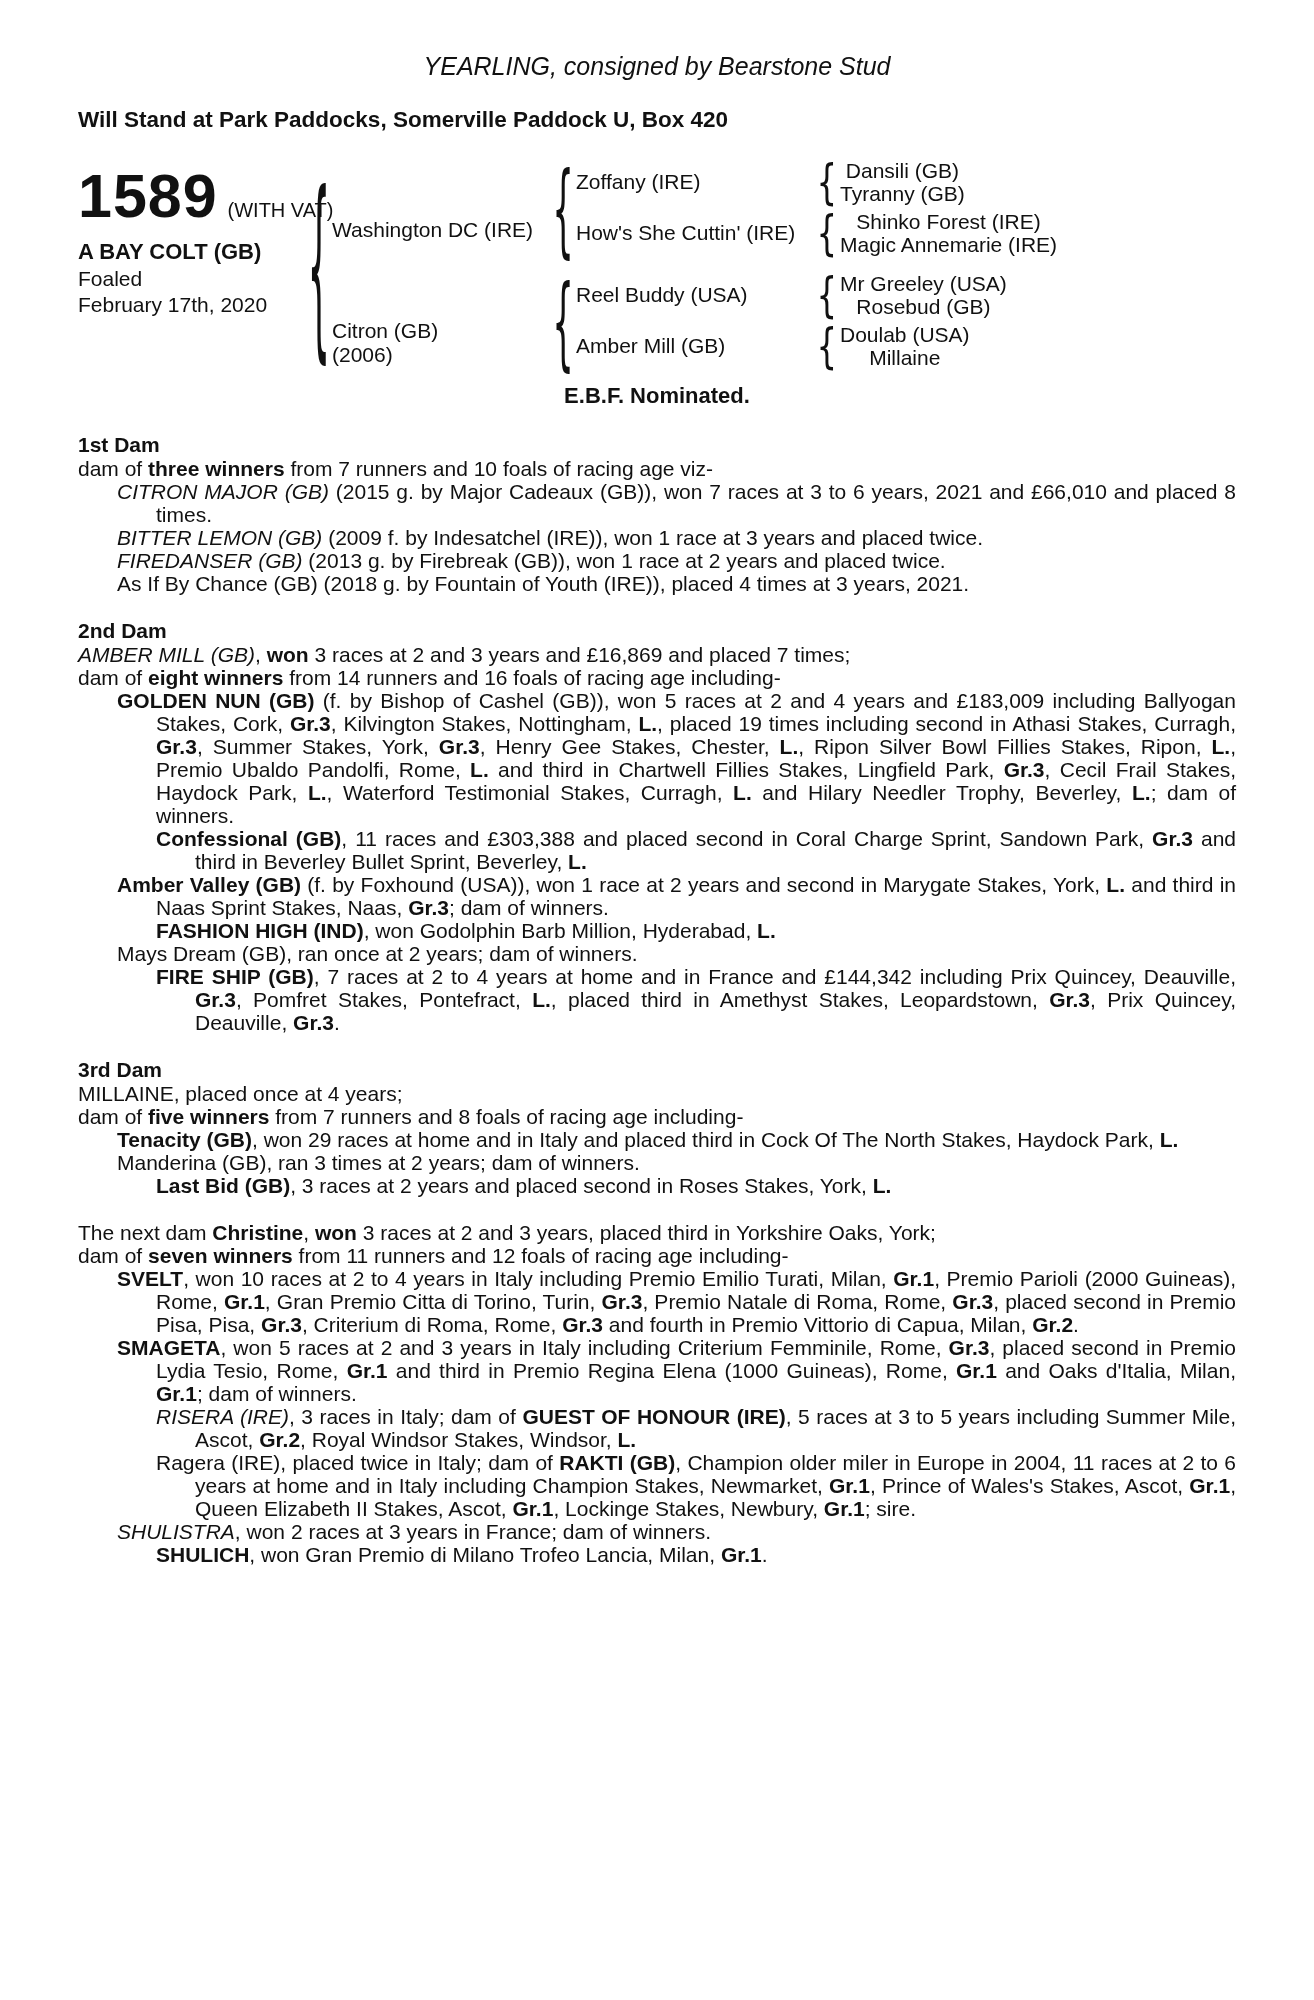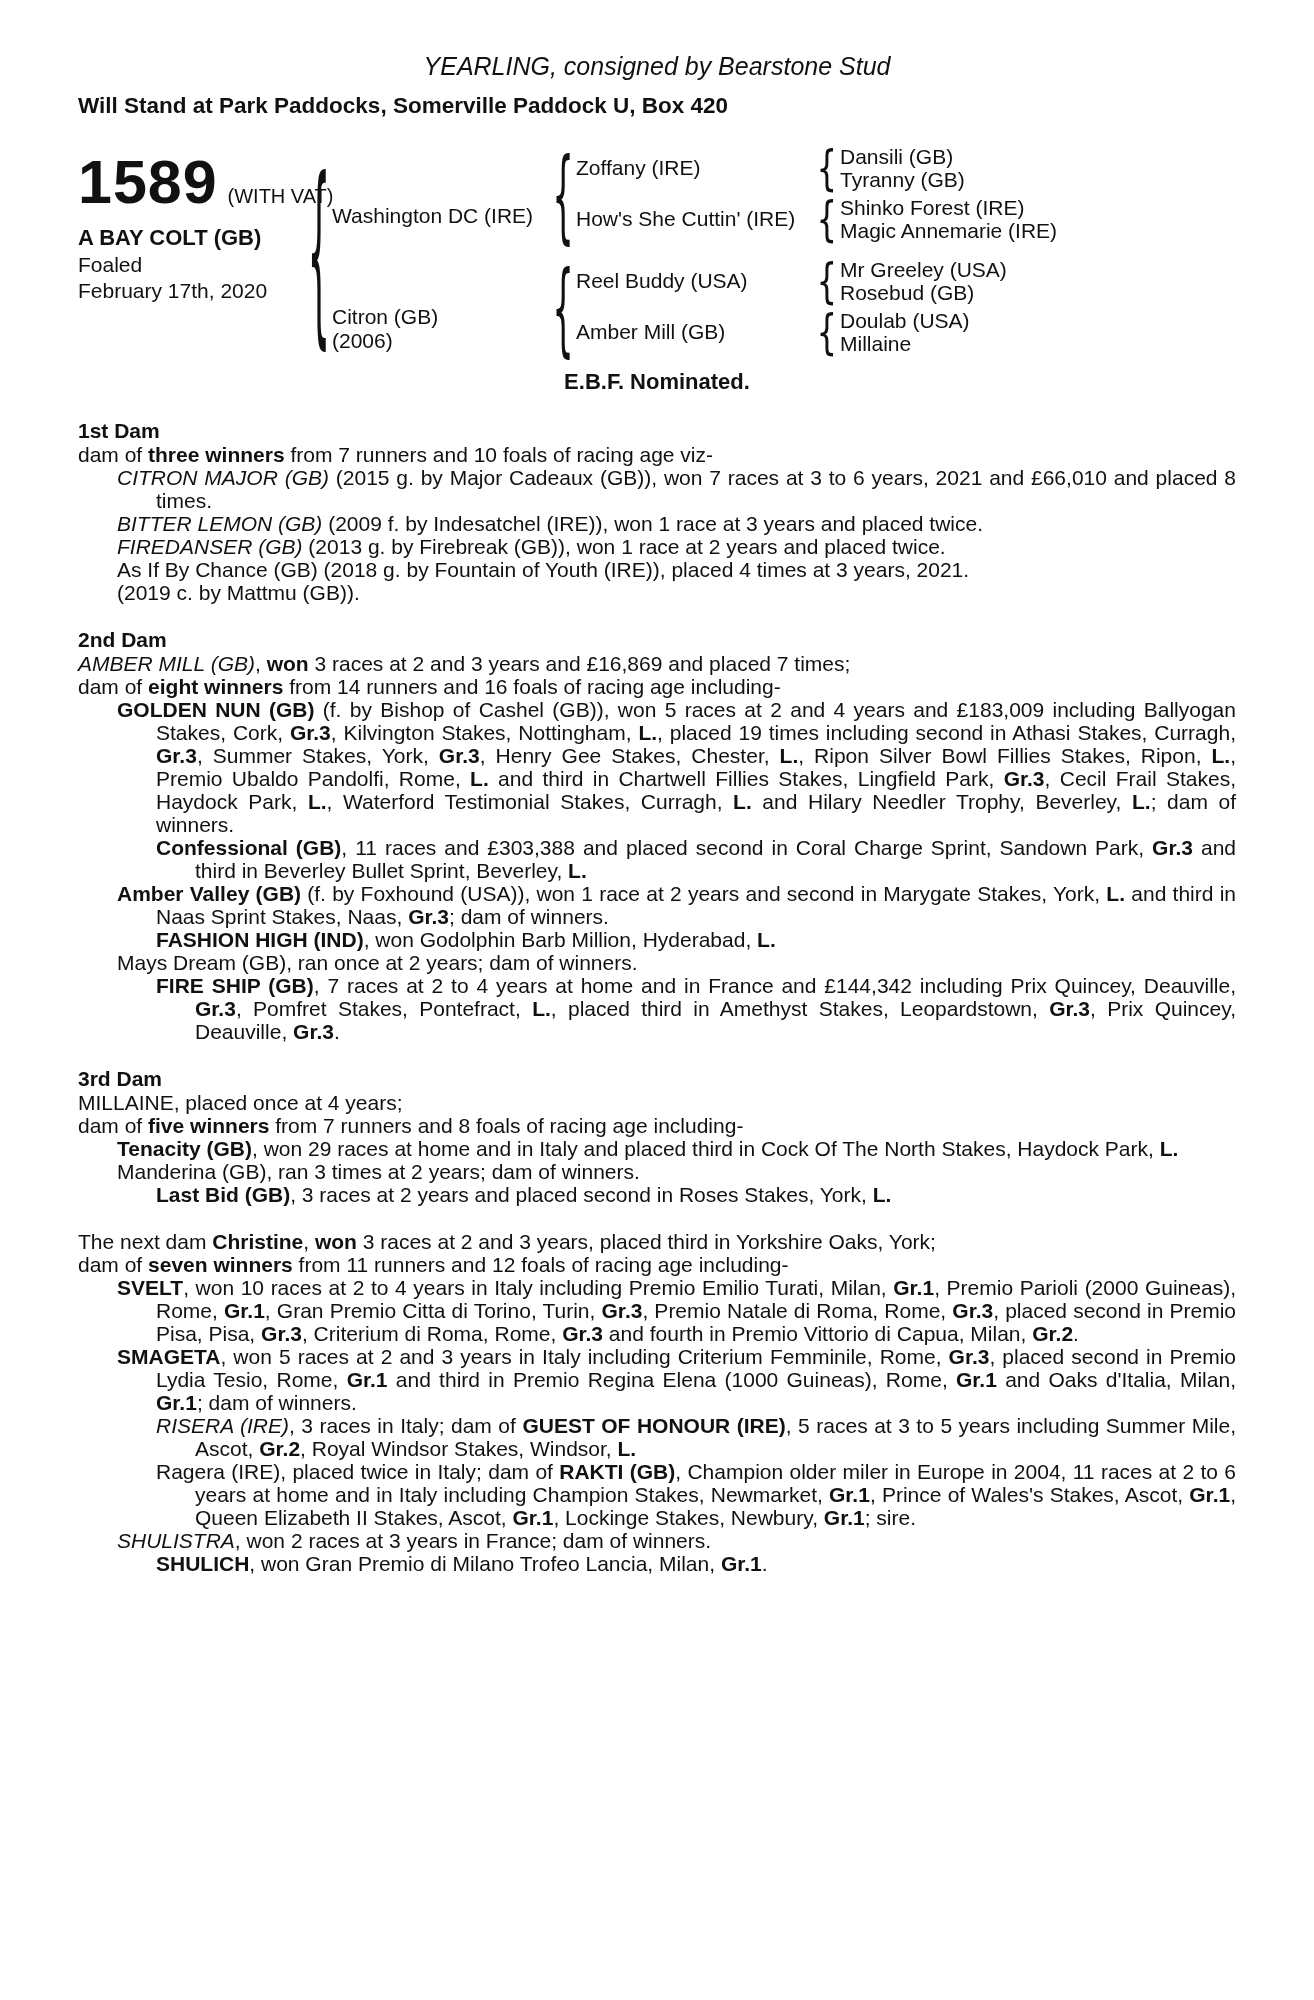--- a/index.html
+++ b/index.html
@@ -3,21 +3,21 @@
 <meta charset="utf-8">
 <style>
   html, body { margin:0; padding:0; }
   body {
     width:1314px; height:2000px; background:#ffffff; color:#111;
     font-family:"Liberation Sans","DejaVu Sans",sans-serif; font-size:21px;
   }
   .page { padding:52px 78px 40px 78px; }
 
   .title { text-align:center; font-style:italic; font-size:25px; }
-  .stand { margin-top:12px; font-weight:bold; font-size:22.5px; }
+  .stand { margin-top:26px; font-weight:bold; font-size:22.5px; }
 
   .pedigree { margin-top:26px; display:flex; }
   .ped-info { width:228px; flex:0 0 auto; align-self:flex-start; padding-top:2px; }
   .lot-line { white-space:nowrap; }
   .lot-number { font-size:61px; font-weight:bold; letter-spacing:1px; }
   .lot-vat { font-size:20px; margin-left:4px; }
   .subject { margin-top:8px; font-weight:bold; font-size:22px; }
   .foaled-line { margin-top:2px; line-height:24px; }
 
   .brace { flex:0 0 26px; display:flex; align-items:center; justify-content:center; overflow:visible; }
@@ -25,21 +25,21 @@
   .brace-g1 > span { transform:scaleY(5.8) scaleX(1.05); }
   .brace-g2 > span { transform:scaleY(3.0) scaleX(1.0); }
   .brace-g3 > span { transform:scaleY(1.4) scaleX(0.95); }
 
   .g1col { display:flex; flex-direction:column; row-gap:16px; }
   .g1unit { display:flex; align-items:center; }
   .g1name { width:218px; flex:0 0 auto; line-height:24px;margin-top:44px; }
   .g2col { display:flex; flex-direction:column; row-gap:5px; }
   .g2unit { display:flex; align-items:center; }
   .g2name { width:238px; flex:0 0 auto; }
-  .g3pair { display:flex; flex-direction:column; justify-content:center; }
+  .g3pair { display:flex; flex-direction:column; justify-content:center;align-items:center; }
   .g3name { line-height:23px; height:23px; white-space:nowrap; }
 
   .ebf { margin-top:14px; text-align:center; font-weight:bold; font-size:22px; }
 
   .section { margin-top:24px; }
   .sec-heading { font-weight:bold; line-height:24px; }
   .para { text-align:justify; line-height:23px; }
   .b { font-weight:bold; }
   .i { font-style:italic; }
 </style>
@@ -135,21 +135,20 @@
   <div class="ebf">E.B.F. Nominated.</div>
 
   <div class="sections">
       <section class="section">
         <div class="sec-heading">1st Dam</div>
         <div class="para" style="padding-left: 0px; text-indent: 0px;"><span>dam of </span><span class="b">three winners</span><span> from 7 runners and 10 foals of racing age viz-</span></div>
         <div class="para" style="padding-left: 78px; text-indent: -39px;"><span class="i">CITRON MAJOR (GB)</span><span> (2015 g. by Major Cadeaux (GB)), won 7 races at 3 to 6 years, 2021 and £66,010 and placed 8 times.</span></div>
         <div class="para" style="padding-left: 78px; text-indent: -39px;"><span class="i">BITTER LEMON (GB)</span><span> (2009 f. by Indesatchel (IRE)), won 1 race at 3 years and placed twice.</span></div>
         <div class="para" style="padding-left: 78px; text-indent: -39px;"><span class="i">FIREDANSER (GB)</span><span> (2013 g. by Firebreak (GB)), won 1 race at 2 years and placed twice.</span></div>
         <div class="para" style="padding-left: 78px; text-indent: -39px;"><span>As If By Chance (GB) (2018 g. by Fountain of Youth (IRE)), placed 4 times at 3 years, 2021.</span></div>
-        <div class="para" style="padding-left: 78px; text-indent: -39px;"><span>(2019 c. by Mattmu (GB)).</span></div>
       </section>
       <section class="section">
         <div class="sec-heading">2nd Dam</div>
         <div class="para" style="padding-left: 0px; text-indent: 0px;"><span class="i">AMBER MILL (GB)</span><span>, </span><span class="b">won</span><span> 3 races at 2 and 3 years and £16,869 and placed 7 times;</span></div>
         <div class="para" style="padding-left: 0px; text-indent: 0px;"><span>dam of </span><span class="b">eight winners</span><span> from 14 runners and 16 foals of racing age including-</span></div>
         <div class="para" style="padding-left: 78px; text-indent: -39px;"><span class="b">GOLDEN NUN (GB)</span><span> (f. by Bishop of Cashel (GB)), won 5 races at 2 and 4 years and £183,009 including Ballyogan Stakes, Cork, </span><span class="b">Gr.3</span><span>, Kilvington Stakes, Nottingham, </span><span class="b">L.</span><span>, placed 19 times including second in Athasi Stakes, Curragh, </span><span class="b">Gr.3</span><span>, Summer Stakes, York, </span><span class="b">Gr.3</span><span>, Henry Gee Stakes, Chester, </span><span class="b">L.</span><span>, Ripon Silver Bowl Fillies Stakes, Ripon, </span><span class="b">L.</span><span>, Premio Ubaldo Pandolfi, Rome, </span><span class="b">L.</span><span> and third in Chartwell Fillies Stakes, Lingfield Park, </span><span class="b">Gr.3</span><span>, Cecil Frail Stakes, Haydock Park, </span><span class="b">L.</span><span>, Waterford Testimonial Stakes, Curragh, </span><span class="b">L.</span><span> and Hilary Needler Trophy, Beverley, </span><span class="b">L.</span><span>; dam of winners.</span></div>
         <div class="para" style="padding-left: 117px; text-indent: -39px;"><span class="b">Confessional (GB)</span><span>, 11 races and £303,388 and placed second in Coral Charge Sprint, Sandown Park, </span><span class="b">Gr.3</span><span> and third in Beverley Bullet Sprint, Beverley, </span><span class="b">L.</span></div>
         <div class="para" style="padding-left: 78px; text-indent: -39px;"><span class="b">Amber Valley (GB)</span><span> (f. by Foxhound (USA)), won 1 race at 2 years and second in Marygate Stakes, York, </span><span class="b">L.</span><span> and third in Naas Sprint Stakes, Naas, </span><span class="b">Gr.3</span><span>; dam of winners.</span></div>
         <div class="para" style="padding-left: 117px; text-indent: -39px;"><span class="b">FASHION HIGH (IND)</span><span>, won Godolphin Barb Million, Hyderabad, </span><span class="b">L.</span></div>
         <div class="para" style="padding-left: 78px; text-indent: -39px;"><span>Mays Dream (GB), ran once at 2 years; dam of winners.</span></div>

